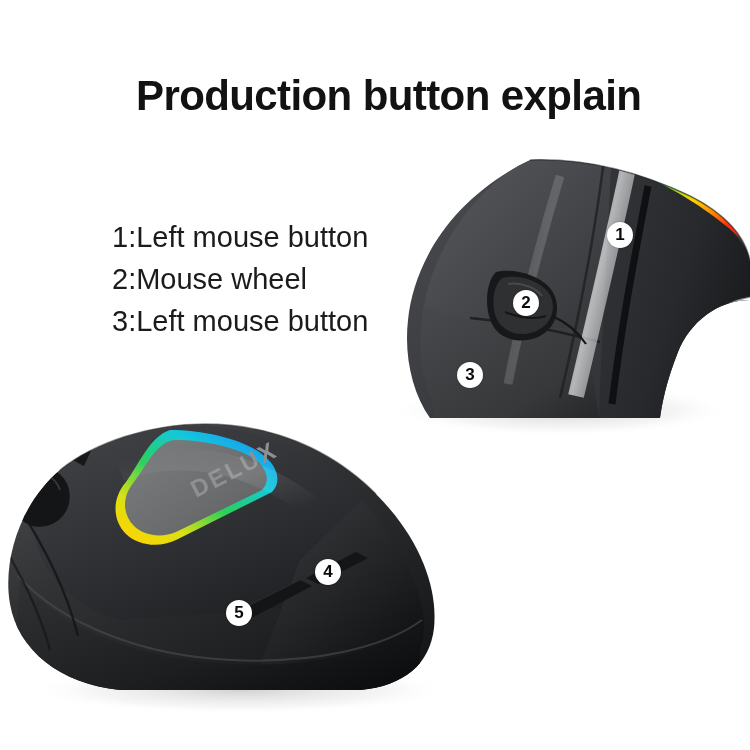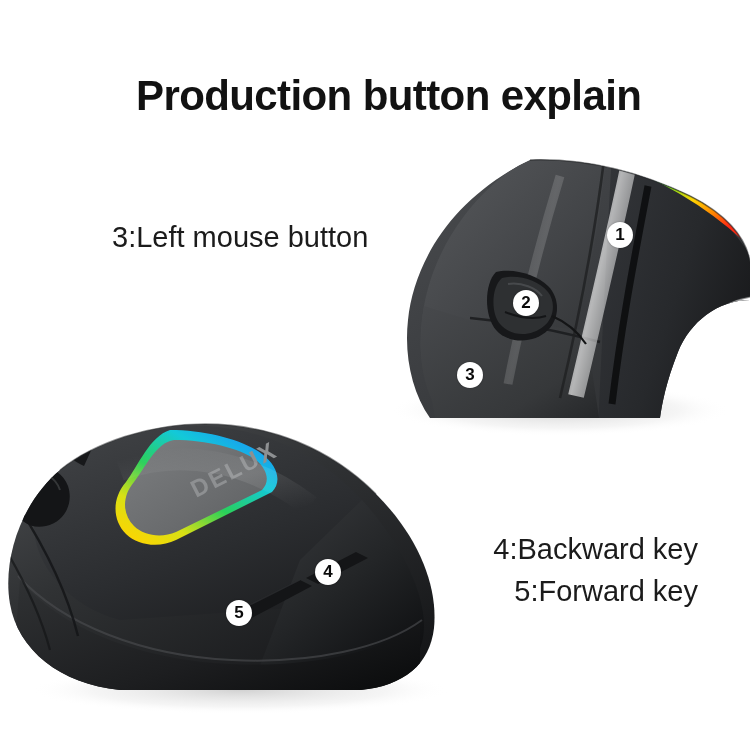--- a/index.html
+++ b/index.html
@@ -267,27 +267,25 @@
 
       <path d="M 60 470 C 95 442 150 424 205 424 C 270 424 330 448 376 494" stroke="#2a2c2e" stroke-width="1.4" fill="none" opacity="0.5"></path>
     </g>
 
     <path d="M 408 400 L 470 400 L 470 424 L 420 424 Z" fill="#2f3134" opacity="0"></path>
   </svg>
 
   <div id="page-title">Production button explain</div>
 
   <div class="legend" id="legend-left">
+    <span class="legend-line">1:Left mouse button</span>
+    <span class="legend-line">2:Mouse wheel</span>
     <span class="legend-line">3:Left mouse button</span>
   </div>
 
-  <div class="legend" id="legend-right">
-    <span class="legend-line">4:Backward key</span>
-    <span class="legend-line">5:Forward key</span>
-  </div>
 
   <div class="badge" id="badge-1">1</div>
   <div class="badge" id="badge-2">2</div>
   <div class="badge" id="badge-3">3</div>
   <div class="badge" id="badge-4">4</div>
   <div class="badge" id="badge-5">5</div>
 
 </div>
 
 </body></html>

